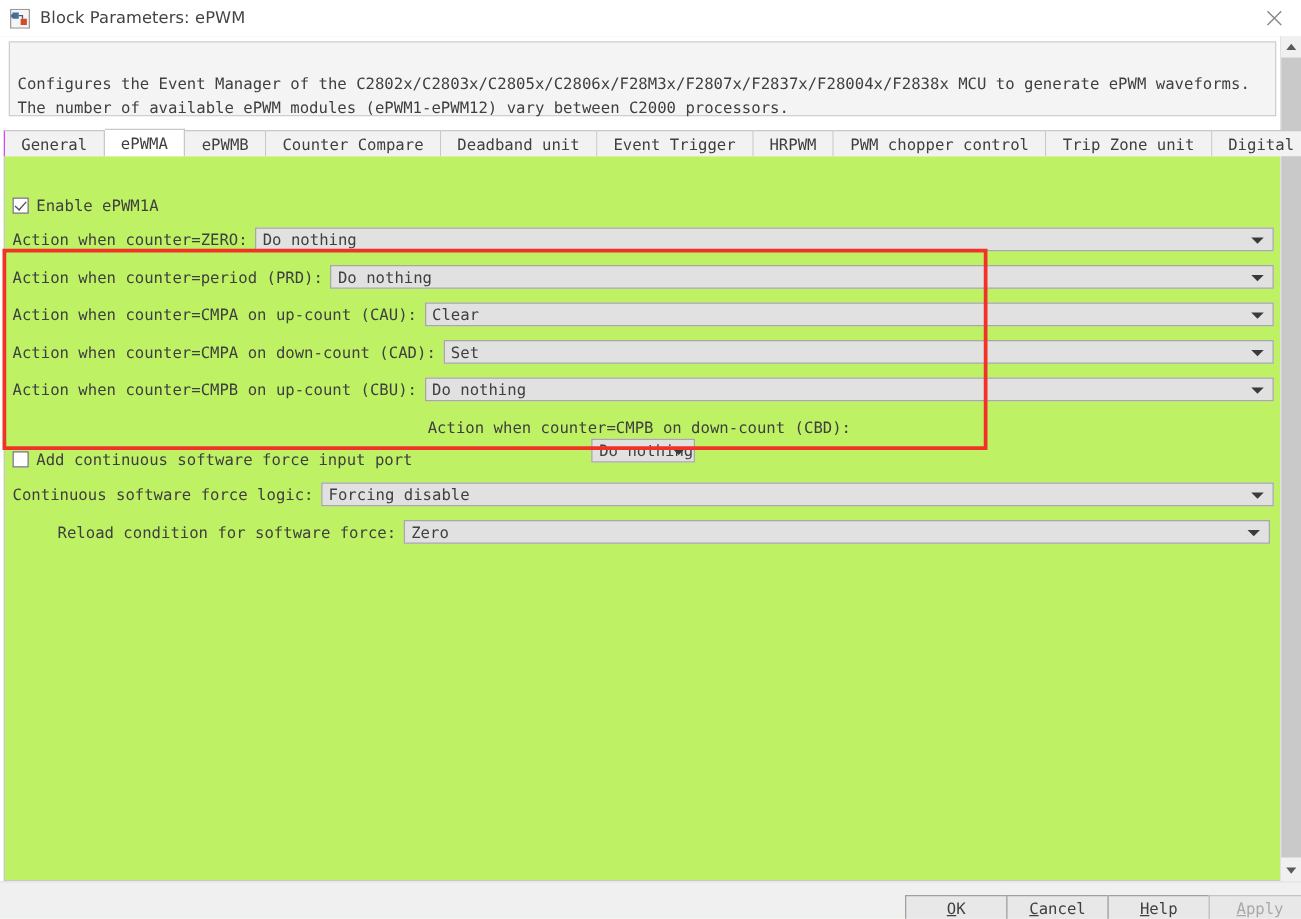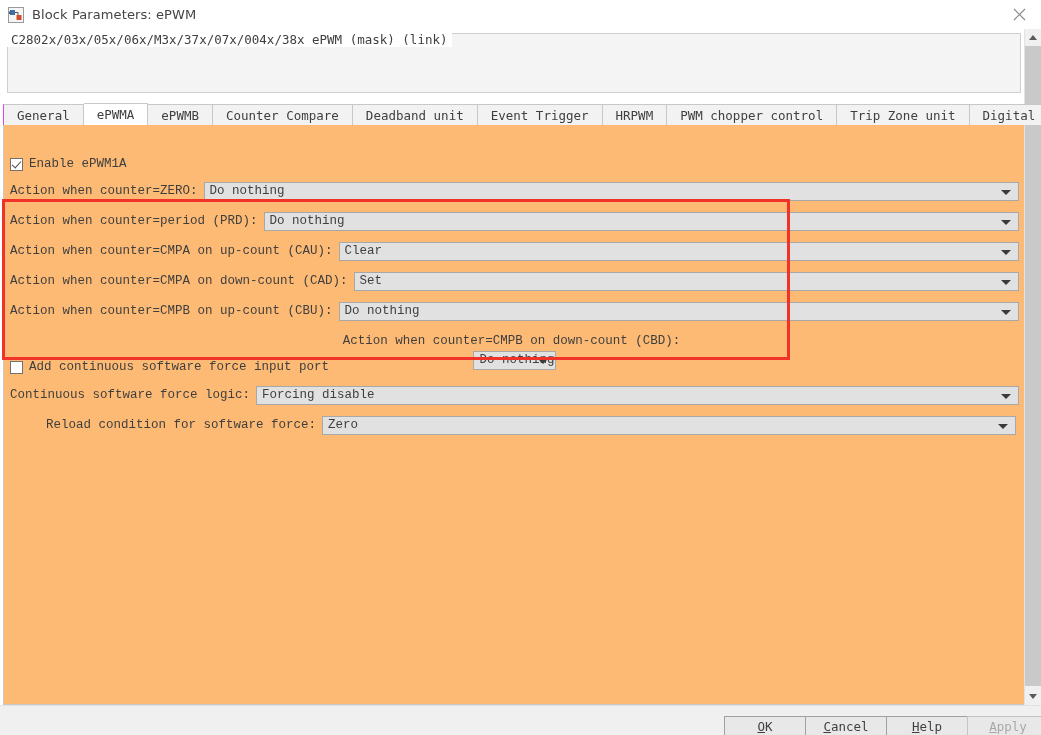--- a/index.html
+++ b/index.html
@@ -137,25 +137,24 @@
     z-index: 2;
   }
 
   
   #panel {
     position: absolute;
     left: 3px;
     top: 96px;
     width: 1025px;
     height: 580px;
-    background: #fdba74;
+    background: #bef264;
     border: 1px solid #c8c8c8;
     border-top: none;
     box-sizing: border-box;
-    font-family: Liberation Mono, monospace;
   }
 
   .chk-row {
     position: absolute;
     display: flex;
     align-items: center;
     height: 16px;
   }
   .checkbox {
     width: 13px;
@@ -330,21 +329,21 @@
   <div id="close-btn">
     <svg width="13" height="13" viewBox="0 0 13 13">
       <path d="M1 1 L12 12 M12 1 L1 12" stroke="#8a8a8a" stroke-width="1.2" fill="none"></path>
     </svg>
   </div>
 </div>
 
 <div id="dialog-body">
 
   <div id="maskgroup"></div>
-  <div id="maskgroup-caption">C2802x/03x/05x/06x/M3x/37x/07x/004x/38x ePWM (mask) (link)</div>
+  <div id="mask-desc"><span>Configures the Event Manager of the C2802x/C2803x/C2805x/C2806x/F28M3x/F2807x/F2837x/F28004x/F2838x MCU to generate ePWM waveforms.</span><br><span>The number of available ePWM modules (ePWM1-ePWM12) vary between C2000 processors.</span></div>
 
   <div id="tabstrip">
     <div class="tab">General</div>
     <div class="tab selected">ePWMA</div>
     <div class="tab">ePWMB</div>
     <div class="tab">Counter Compare</div>
     <div class="tab">Deadband unit</div>
     <div class="tab">Event Trigger</div>
     <div class="tab">HRPWM</div>
     <div class="tab">PWM chopper control</div>

